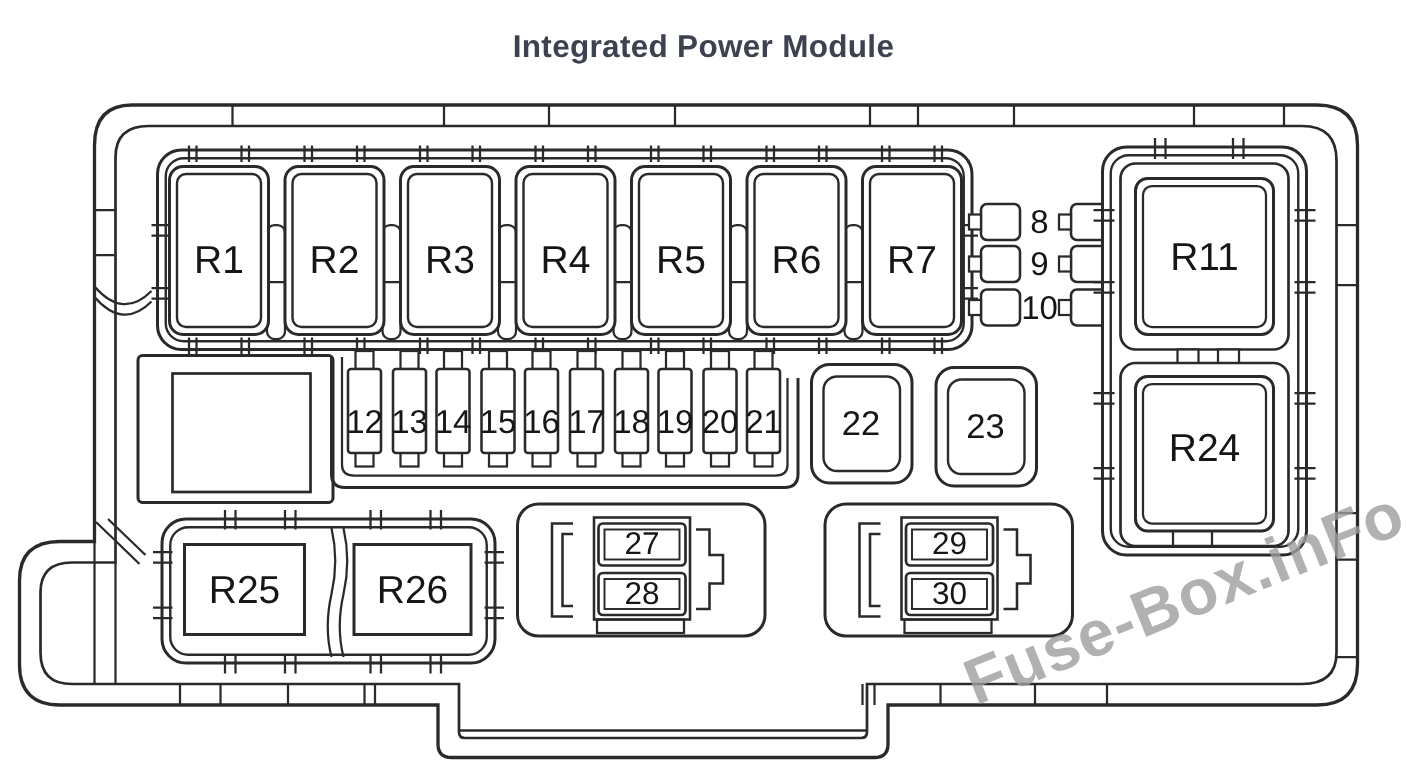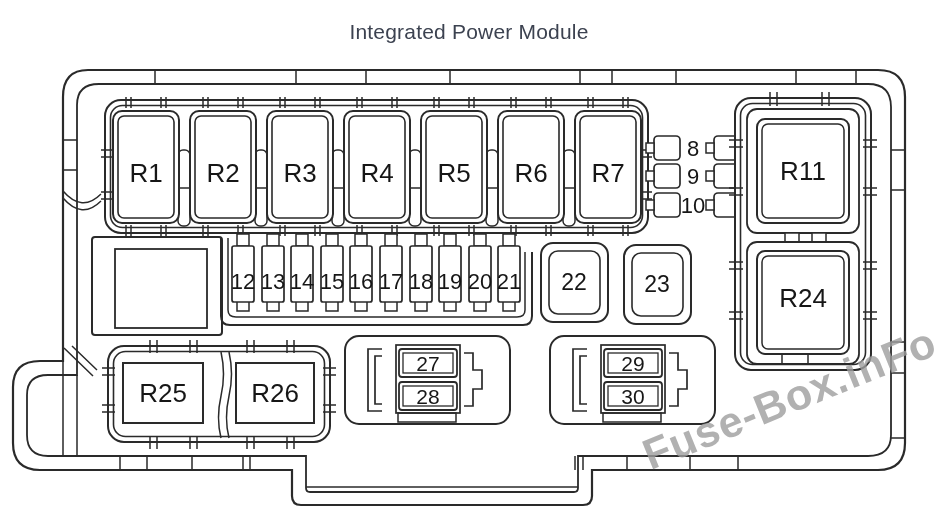--- a/index.html
+++ b/index.html
@@ -1,19 +1,19 @@
 <!DOCTYPE html>
 <html><head>
 <meta charset="utf-8">
 <style>
   html,body{margin:0;padding:0;background:#fff;}
   .canvas{position:relative;width:938px;height:515px;background:#ffffff;overflow:hidden;
           font-family:"Liberation Sans",sans-serif;}
   .title{position:absolute;top:20px;left:0;width:100%;text-align:center;
-         font-size:21px;font-weight:400;color:#3c4250;letter-spacing:.2px;}
+         font-size:21px;font-weight:700;color:#3c4250;letter-spacing:.2px;}
   svg{position:absolute;left:0;top:0;}
   .ln{stroke:#2a2a2a;fill:none;}
   .w{stroke:#2a2a2a;fill:#ffffff;}
   .tick{stroke:#2a2a2a;fill:none;stroke-width:1.5;}
   .lbl{font-family:"Liberation Sans",sans-serif;fill:#161616;text-anchor:middle;
        dominant-baseline:central;font-weight:500;}
   .wm{font-family:"Liberation Sans",sans-serif;font-weight:700;fill:#9e9e9e;opacity:.8;
       text-anchor:middle;letter-spacing:1px;}
 </style>
 </head>

